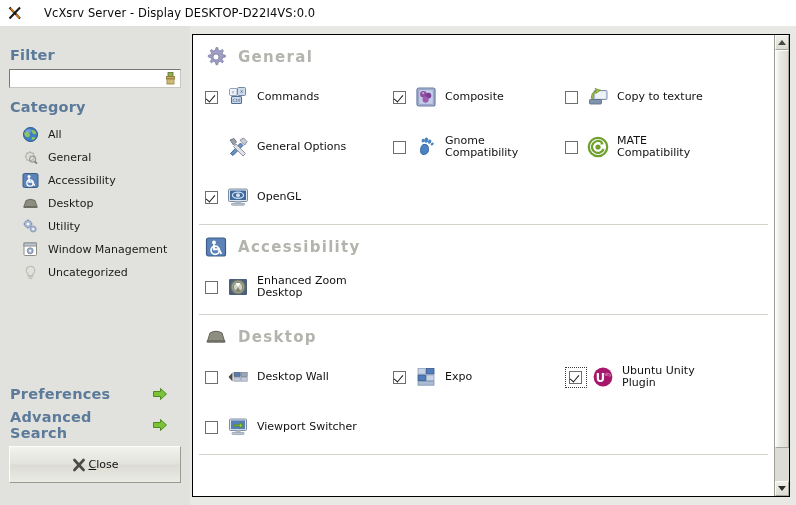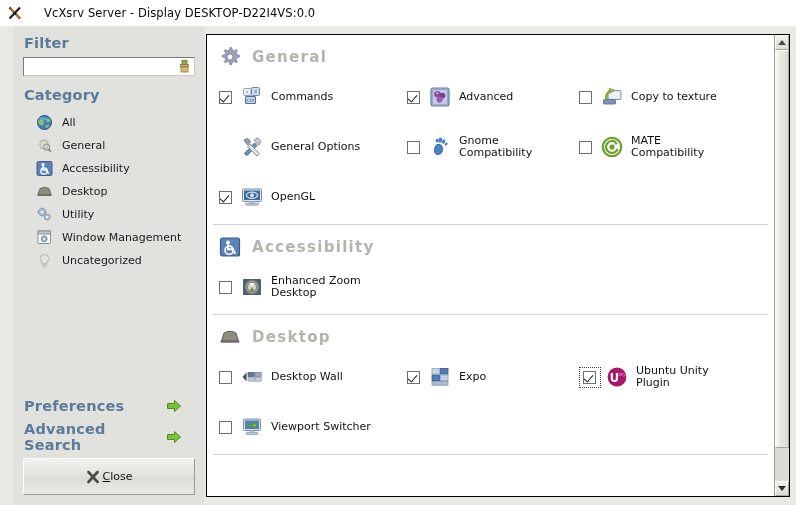--- a/index.html
+++ b/index.html
@@ -50,25 +50,24 @@
     display: flex;
     box-sizing: border-box;
   }
 
   
   #sidebar {
     width: 190px;
     flex: 0 0 190px;
     background: #e1e1dd;
     box-sizing: border-box;
-    padding: 0 8px;
+    padding: 12px 8px;
     display: flex;
     flex-direction: column;
     position: relative;
-    margin-left: 14px;
   }
   .side-head {
     font-size: 14.5px;
     font-weight: bold;
     color: #5c7a99;
     padding: 9px 2px 6px 2px;
     letter-spacing: .2px;
   }
   #filter-wrap {
     position: relative;
@@ -525,21 +524,21 @@
               <span class="picon">
                 <svg viewBox="0 0 22 22" width="22" height="22">
                   <rect x="2" y="2" width="18" height="18" rx="2" fill="#aebbdb" stroke="#6a7aa5" stroke-width="1.2"></rect>
                   <rect x="3.6" y="3.6" width="14.8" height="14.8" rx="1.4" fill="#c3cde6" stroke="#8e9cc2" stroke-width="0.8"></rect>
                   <circle cx="8.4" cy="8.2" r="3.3" fill="#8e4fa0"></circle>
                   <circle cx="13.4" cy="9.6" r="2.9" fill="#7a3f94"></circle>
                   <circle cx="10.6" cy="13.6" r="3.1" fill="#9e5bb0"></circle>
                   <circle cx="8.2" cy="7.2" r="1.1" fill="#ffffff" opacity=".5"></circle>
                 </svg>
               </span>
-              <span class="plabel">Advanced</span>
+              <span class="plabel">Composite</span>
             </div>
 
             <div class="plugin-cell">
               <span class="pcheck"></span>
               <span class="picon">
                 <svg viewBox="0 0 22 22" width="22" height="22">
                   <rect x="7" y="4.5" width="13" height="9" rx="1" fill="#d7e2ef" stroke="#8295ae" stroke-width="1"></rect>
                   <rect x="8.4" y="5.8" width="10.2" height="6.4" fill="#eef3f9"></rect>
                   <rect x="2.5" y="13.5" width="12" height="4.5" rx="0.8" fill="#7f93ad" stroke="#5d6f88" stroke-width="0.9"></rect>
                   <path d="M4.5 12.5 Q4 6 9.5 4.5 L8 2.5 L13.5 4.2 L8.8 7.4 L9 5.6 Q5.8 7 6.2 12.5 Z" fill="#a8c84e" stroke="#6f8c2a" stroke-width="0.8"></path>

